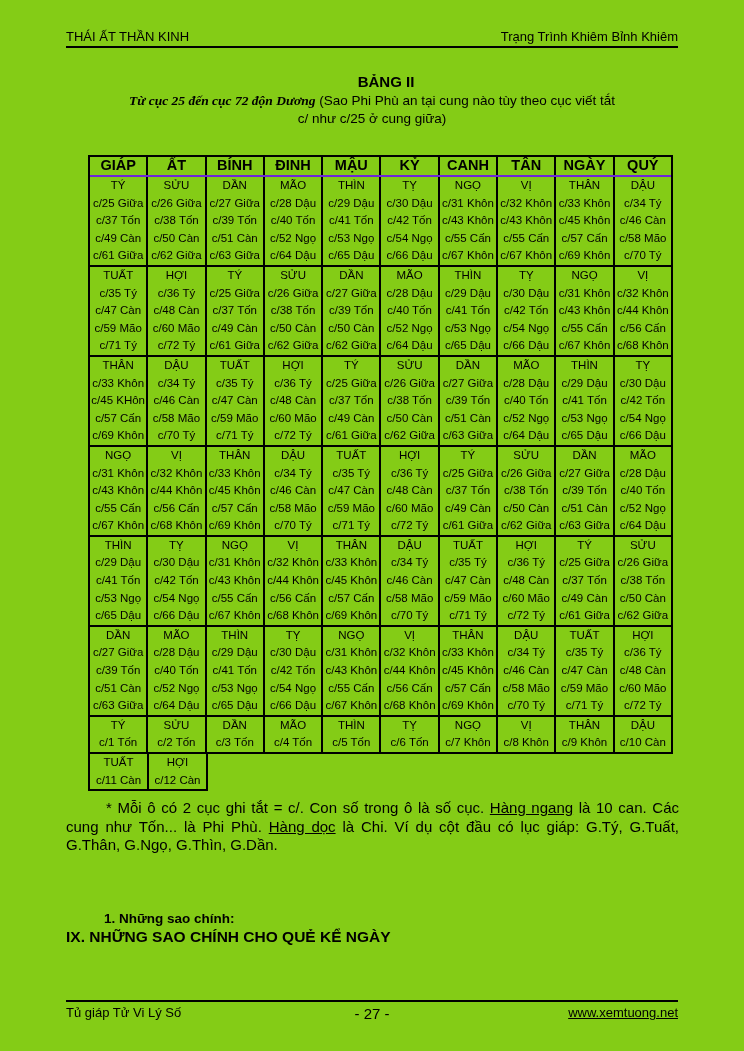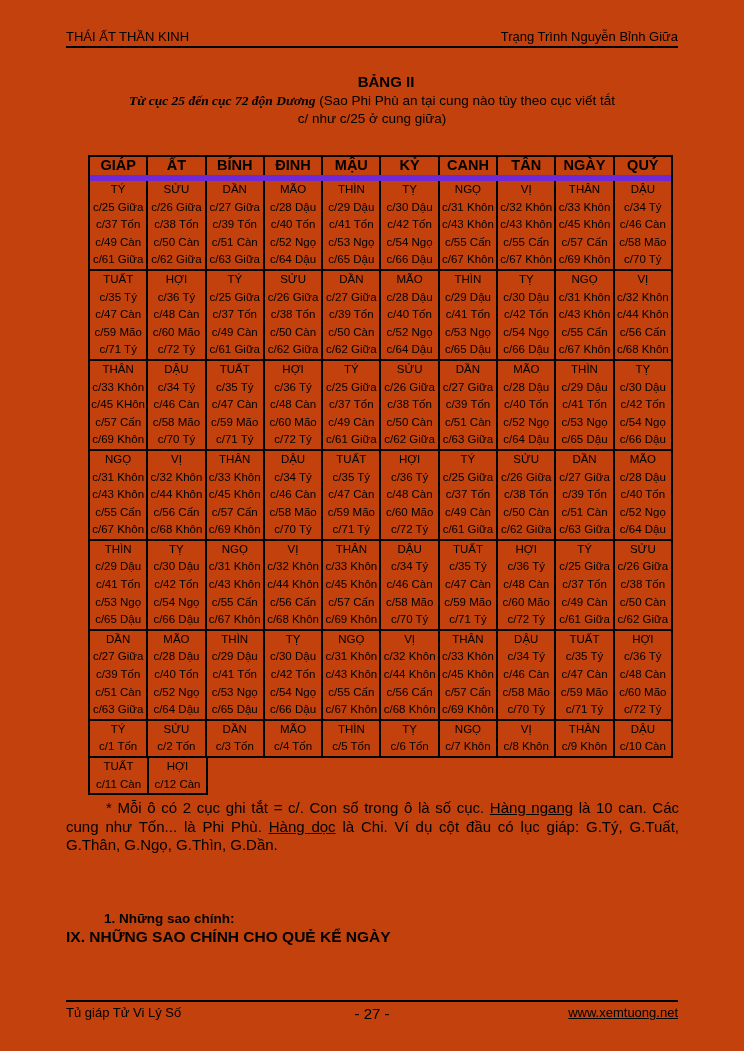--- a/index.html
+++ b/index.html
@@ -2,21 +2,21 @@
 <html><head>
 <meta charset="utf-8">
 <style>
   * { margin: 0; padding: 0; box-sizing: border-box; }
   html, body { background: #ffffff; }
   body { font-family: "Liberation Sans", sans-serif; color: #000; }
   .page {
     position: relative;
     width: 744px;
     height: 1051px;
-    background: #c2410c;
+    background: #84cc16;
     overflow: hidden;
   }
   .hdr-left  { position: absolute; left: 66px;  top: 29px; font-size: 13px; }
   .hdr-right { position: absolute; right: 66px; top: 29px; font-size: 13px; }
   .hdr-rule  { position: absolute; left: 66px; right: 66px; top: 46px; height: 2px; background: #000; }
 
   .doc-title {
     position: absolute; left: 0; right: 0; top: 73px;
     text-align: center; font-size: 15px; font-weight: bold; margin-left: 28px;
   }
@@ -33,21 +33,21 @@
   }
   .trow { display: flex; }
   .tcell {
     flex: 1 1 0;
     border-right: 2px solid #000;
     text-align: center;
     overflow: hidden;
     white-space: nowrap;
   }
   .tcell:last-child { border-right: none; }
-  .can-row { border-bottom: 6px solid #6d28d9; }
+  .can-row { border-bottom: 2px solid #6d28d9; }
   .can-row .tcell { font-weight: bold; font-size: 14.5px; height: 18px; line-height: 17px; }
   .branch-row .tcell, .data-row .tcell { font-size: 11.5px; height: 17.6px; line-height: 17.6px; }
   .group + .group { border-top: 2px solid #000; }
 
   .tbl-tail {
     width: 120px;
     margin-top: -2px;
     border: 2px solid #000;
   }
   .tbl-tail .trow { display: flex; }
@@ -73,21 +73,21 @@
   .ftr-left   { position: absolute; left: 66px;  top: 1005px; font-size: 13px; }
   .ftr-center { position: absolute; left: 0; right: 0; top: 1005px; text-align: center; font-size: 15px; }
   .ftr-right  { position: absolute; right: 66px; top: 1005px; font-size: 13px; text-decoration: underline; color: #000; }
 </style>
 </head>
 <body>
 
 <div class="page">
 
   <div class="hdr-left">THÁI ẤT THẦN KINH</div>
-  <div class="hdr-right">Trạng Trình Nguyễn Bỉnh Giữa</div>
+  <div class="hdr-right">Trạng Trình Khiêm Bỉnh Khiêm</div>
   <div class="hdr-rule"></div>
 
   <div class="doc-title">BẢNG II</div>
 
   <div class="doc-subtitle"><span class="bi">Từ cục 25 đến cục 72 độn Dương</span><span> (Sao Phi Phù an tại cung nào tùy theo cục viết tắt</span><br><span>c/ như c/25 ở cung giữa)</span></div>
 
   <div class="table-wrap">
     <div class="tbl">
         <div class="trow can-row">
           <div class="tcell">GIÁP</div>

